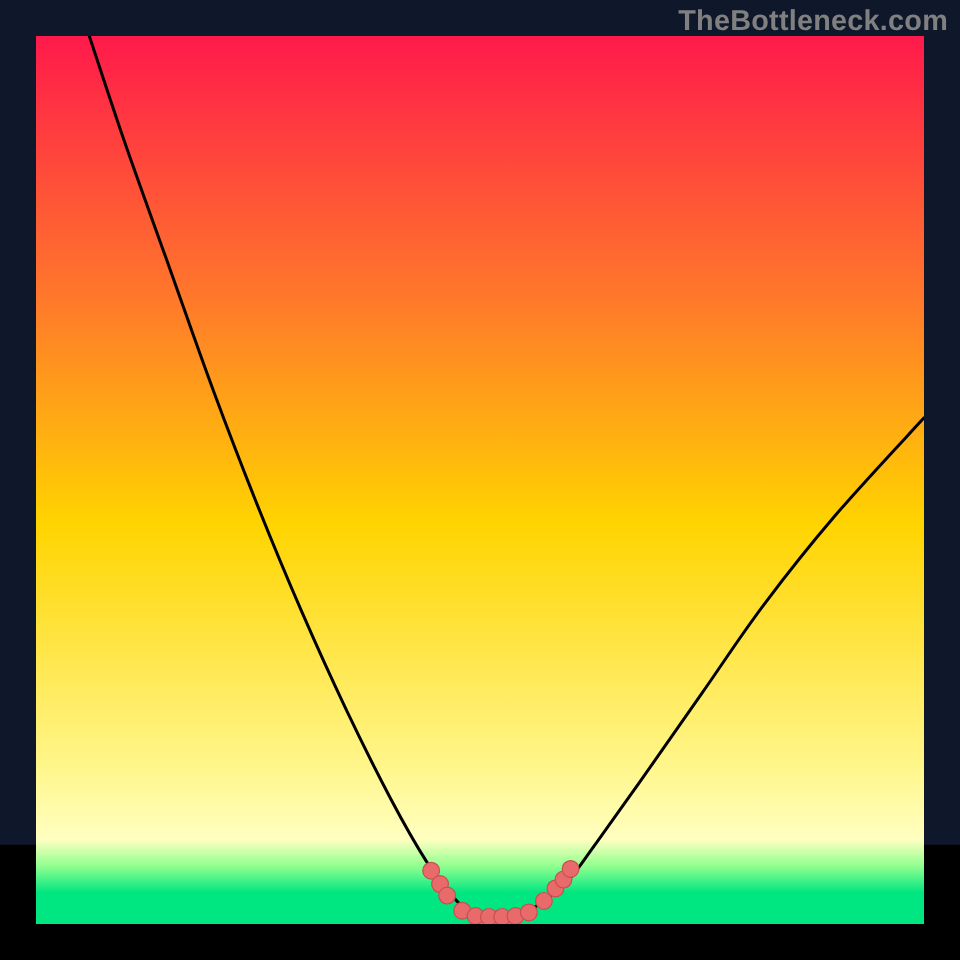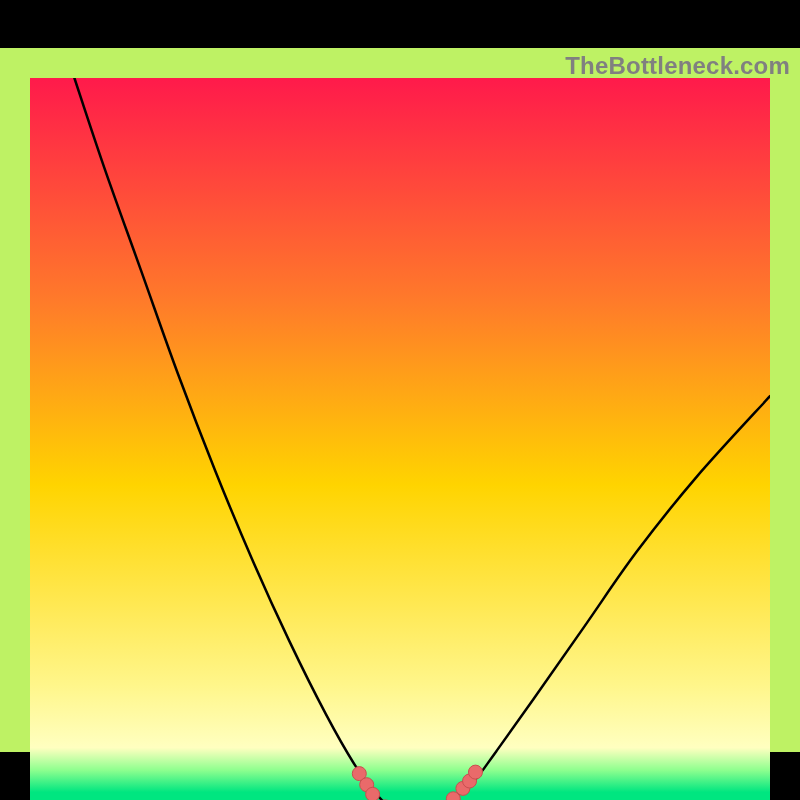--- a/index.html
+++ b/index.html
@@ -10,22 +10,21 @@
     overflow: hidden;
     background: #000;
     font-family: Arial, Helvetica, sans-serif;
   }
   .frame {
     position: absolute;
     top: 0;
     left: 0;
     width: 800px;
     height: 704px;
-    background: #bef264;
-    margin-top: 48px;
+    background: #0f172a;
   }
   .plot-area {
     position: absolute;
     top: 30px;
     left: 30px;
     width: 740px;
     height: 740px;
   }
   .attribution {
     position: absolute;

